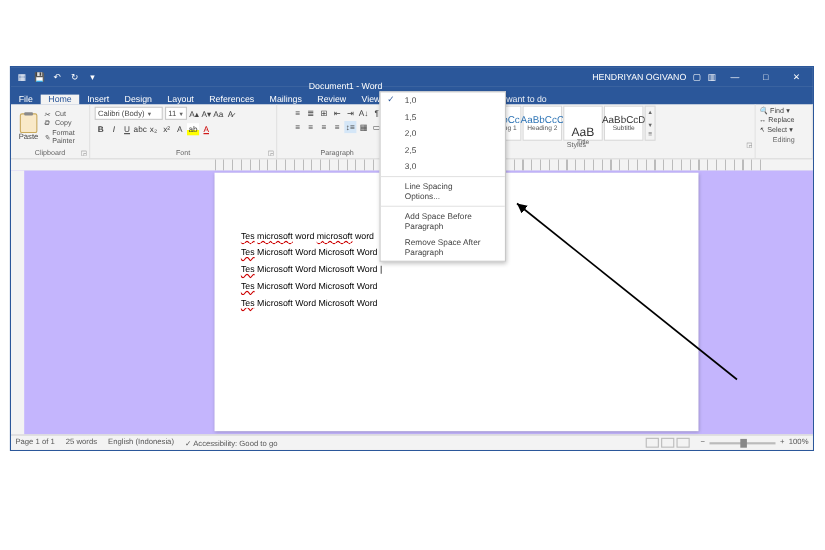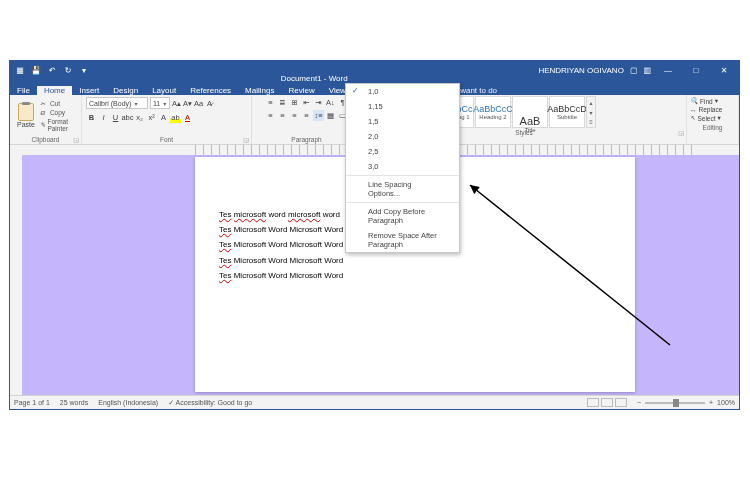--- a/index.html
+++ b/index.html
@@ -272,29 +272,28 @@
         <span>−</span>
         <div class="track"></div>
         <span>+</span>
         <span>100%</span>
       </div>
   </div>
 </div>
 
 <div class="dropdown">
   <div class="item chk">1,0</div>
-  <div class="item">1,15</div>
   <div class="item">1,5</div>
   <div class="item">2,0</div>
   <div class="item">2,5</div>
   <div class="item">3,0</div>
   <hr>
   <div class="item">Line Spacing Options...</div>
   <hr>
-  <div class="item">Add Copy Before Paragraph</div>
+  <div class="item">Add Space Before Paragraph</div>
   <div class="item">Remove Space After Paragraph</div>
 </div>
 
 <svg class="arrow-annot" width="230" height="190">
   <defs>
       <marker id="ah" markerWidth="8" markerHeight="8" refX="6" refY="3" orient="auto">
         <path d="M0,0 L6,3 L0,6 Z" fill="#000"></path>
       </marker>
     </defs>
   <line x1="210" y1="170" x2="10" y2="10" stroke="#000" stroke-width="1.5" marker-end="url(#ah)"></line>

